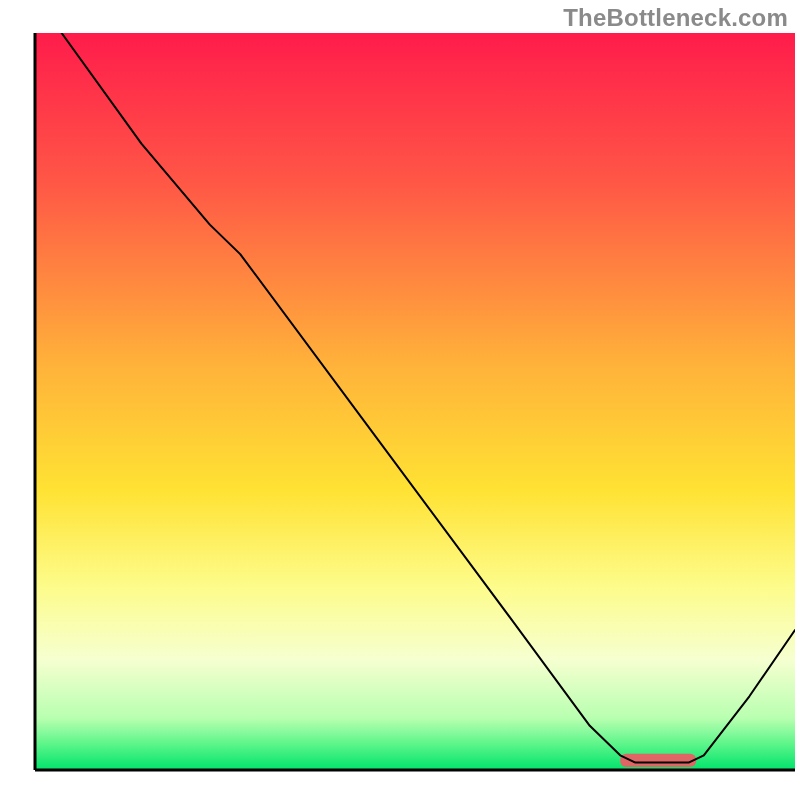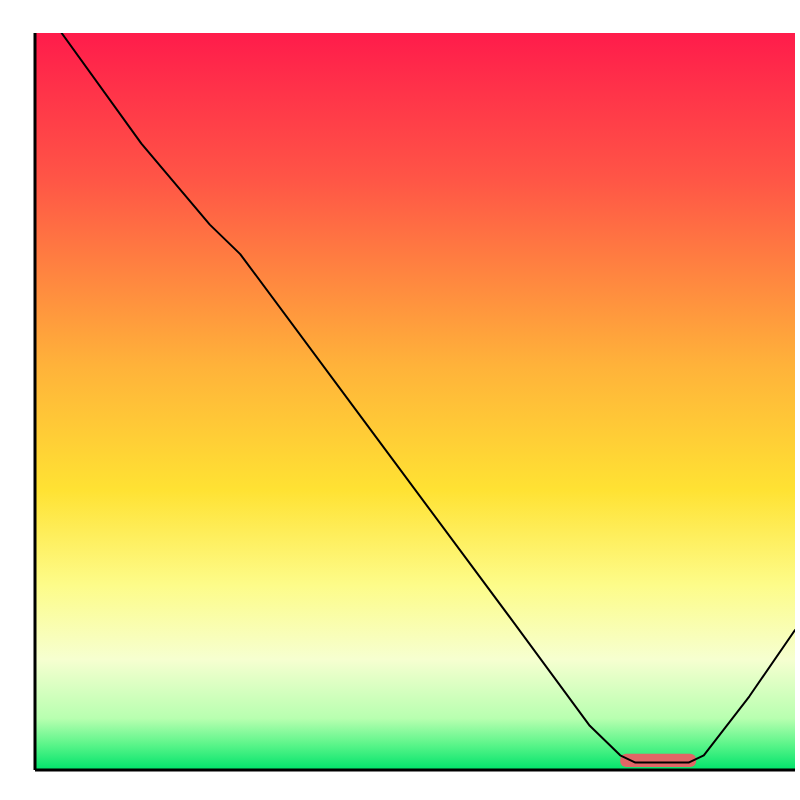--- a/index.html
+++ b/index.html
@@ -26,20 +26,21 @@
     letter-spacing: 0.2px;
   }
   svg {
     display: block;
   }
 </style>
 </head>
 <body>
 
 <div class="stage">
+  <div class="watermark">TheBottleneck.com</div>
 
   <svg id="chart-svg" width="800" height="800" viewBox="0 0 800 800">
     <defs>
       <linearGradient id="bgGrad" x1="0" y1="0" x2="0" y2="1">
           <stop offset="0.00%" stop-color="#ff1c4b"></stop>
           <stop offset="20.00%" stop-color="#ff5646"></stop>
           <stop offset="45.00%" stop-color="#ffb23a"></stop>
           <stop offset="62.00%" stop-color="#ffe233"></stop>
           <stop offset="75.00%" stop-color="#fdfc8a"></stop>
           <stop offset="85.00%" stop-color="#f6ffd0"></stop>

